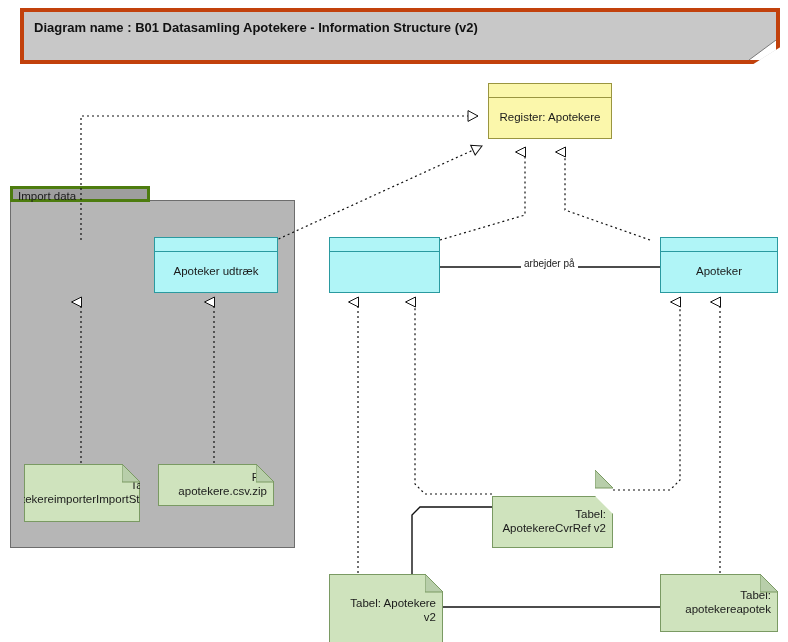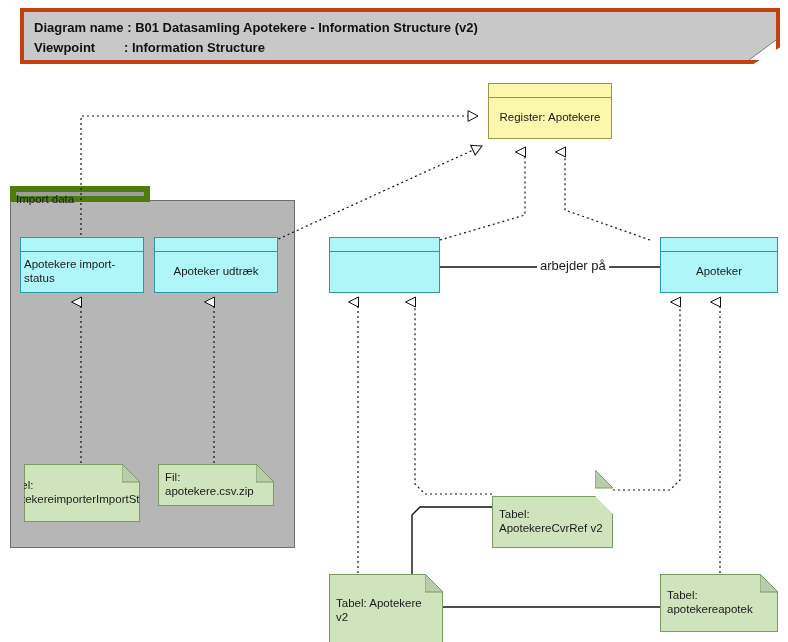--- a/index.html
+++ b/index.html
@@ -48,21 +48,21 @@
     pointer-events: none;
   }
 
   
   .node {
     position: absolute;
     box-sizing: border-box;
     border: 1px solid #4a4a4a;
     font-size: 11.5px;
     color: #1a1a1a;
-    text-align: left;
+    text-align: right;
     line-height: 1.2;
   }
 
   
   .classbox {
     background: #b0f5f7;
     border: 1px solid #2a9aa0;
     display: flex;
     flex-direction: column;
   }
@@ -127,53 +127,52 @@
     border: 1px solid #6d6d6d;
     box-sizing: border-box;
   }
   #group-import-tab {
     position: absolute;
     left: 10px;
     top: 186px;
     width: 140px;
     height: 16px;
     background: #9e9e9e;
-    border: 6px solid #4d7c0f;
+    border: 3px solid #4d7c0f;
     box-sizing: border-box;
     font-size: 11.5px;
     color: #1a1a1a;
+    padding-left: 5px;
     line-height: 15px;
   }
 
   
   #edges {
     position: absolute;
     left: 0; top: 0;
     width: 788px;
     height: 642px;
     pointer-events: none;
   }
   .edge-label {
     position: absolute;
-    font-size: 13px;
+    font-size: 10px;
     color: #1a1a1a;
     background: #ffffff;
     padding: 0 3px;
     white-space: nowrap;
-    margin-left: 16px;
   }
 </style>
 </head>
 <body>
 
 <div id="canvas">
 
   <div id="title-block">
     <div class="tline l1"><span>Diagram name : B01 Datasamling Apotekere - Information Structure (v2)</span></div>
-    <div class="tline l2"><span>Viewpoint        : Information Structure</span></div>
     <svg id="title-fold-line" viewBox="0 0 30 20">
       <polygon points="30,0 30,20 3,20" fill="#ffffff" stroke="none"></polygon>
       <line x1="30" y1="0" x2="3" y2="20" stroke="#7a7a7a" stroke-width="1"></line>
     </svg>
   </div>
 
   <div id="group-import"></div>
   <div id="group-import-tab">
     <span>Import data</span>
   </div>
@@ -226,24 +225,20 @@
 
     
     <line x1="443" y1="607" x2="660" y2="607" stroke="#111111" stroke-width="1.4"></line>
   </svg>
 
   <div class="node yellowbox" style="left:488px; top:83px; width:124px; height:56px;">
     <div class="strip"></div>
     <div class="body">Register: Apotekere</div>
   </div>
 
-  <div class="node classbox" style="left:20px; top:237px; width:124px; height:56px;">
-    <div class="strip"></div>
-    <div class="body">Apotekere import-status</div>
-  </div>
 
   <div class="node classbox" style="left:154px; top:237px; width:124px; height:56px;">
     <div class="strip"></div>
     <div class="body">Apoteker udtræk</div>
   </div>
 
   <div class="node classbox" style="left:329px; top:237px; width:111px; height:56px;">
     <div class="strip"></div>
   </div>
 

